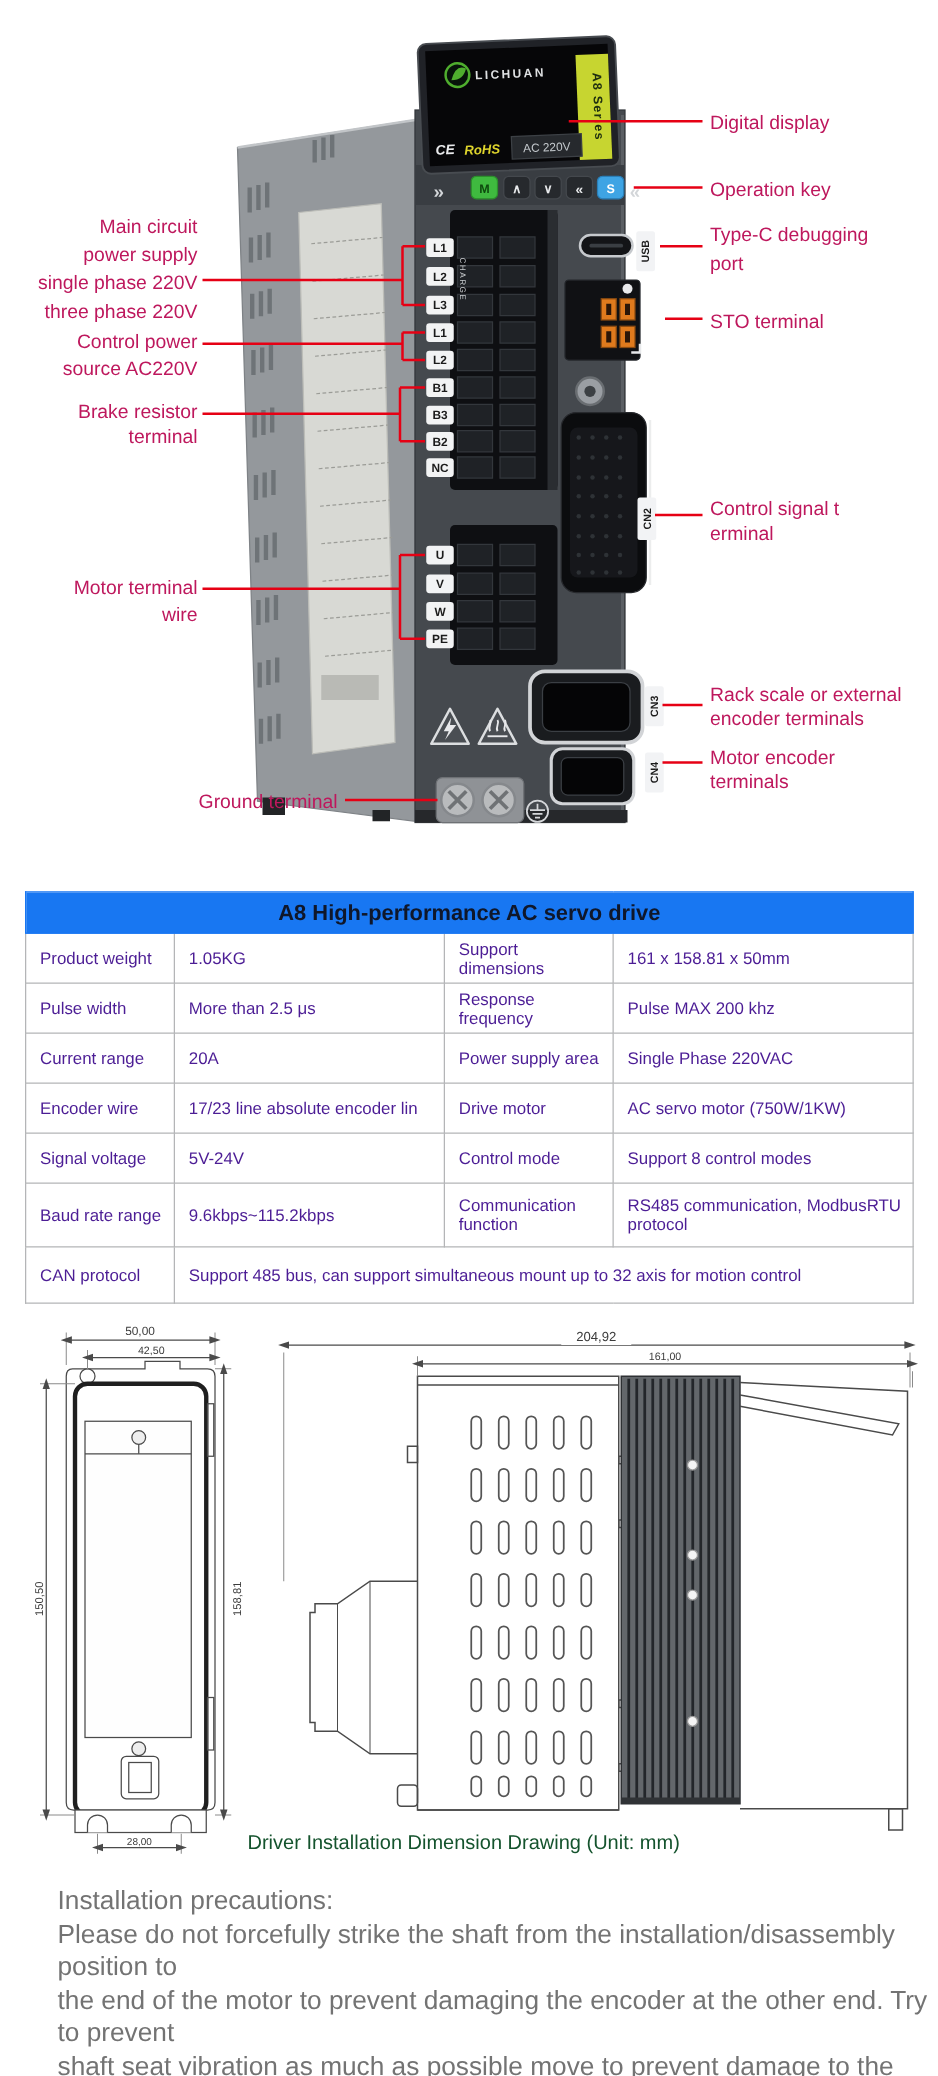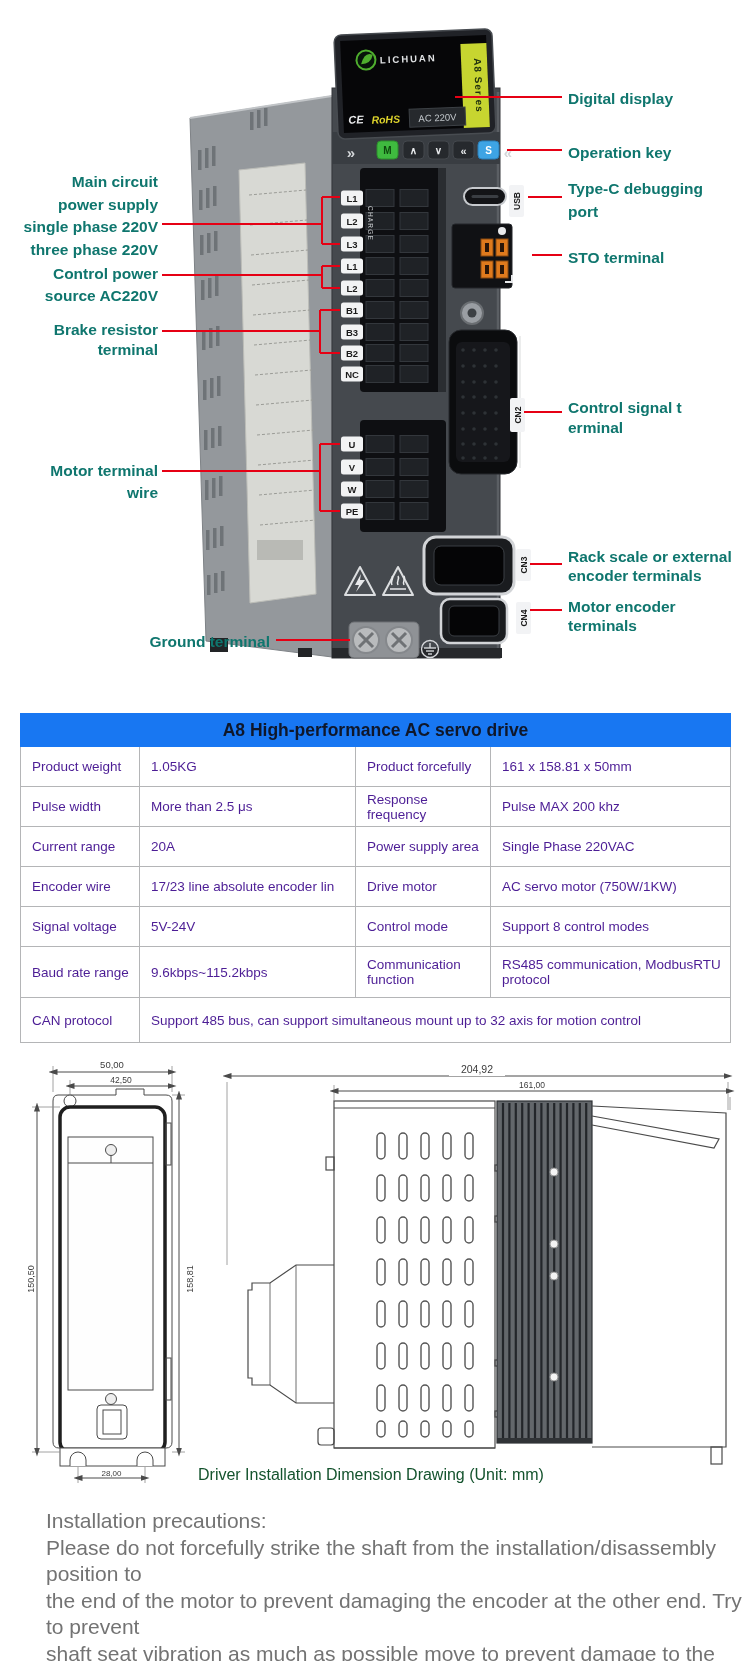--- a/index.html
+++ b/index.html
@@ -1,20 +1,20 @@
 <!DOCTYPE html>
 <html><head>
 <meta charset="utf-8">
 <style>
   html,body{margin:0;padding:0;background:#fff;}
   #page{position:relative;width:750px;height:1661px;background:#fff;overflow:hidden;
         font-family:"Liberation Sans",sans-serif;color:#111;}
   .abs{position:absolute;}
   
-  .callout{position:absolute;font-size:15.5px;color:#0f766e;white-space:pre-line;line-height:21.5px;font-weight:bold;}
+  .callout{position:absolute;font-size:15.5px;color:#be185d;white-space:pre-line;line-height:21.5px;}
   .callout.r{text-align:right;}
   .lh22{line-height:22.5px;} .lh20{line-height:20px;} .lh19{line-height:19px;}
   
   #spec{position:absolute;top:713px;left:20px;width:710px;border-collapse:collapse;table-layout:fixed;}
   #spec td{border:1px solid #b4b5b7;font-size:13.5px;color:#4c1d95;padding:2px 4px 2px 11px;vertical-align:middle;}
   #spec td.hd{border:1px solid #1877f2;background:#1877f2;color:#0f172a;font-weight:bold;font-size:17.5px;
               text-align:center;height:32px;padding:0;}
   #spec tr.r1 td{height:35px;} #spec tr.r6 td{height:46px;} #spec tr.r7 td{height:40px;}
   
   #dimcap{position:absolute;top:1466px;left:198px;font-size:16px;color:#14532d;}
@@ -381,21 +381,21 @@
         <col style="width:135px">
         <col style="width:240px">
       </colgroup>
     <tbody>
         <tr>
           <td class="hd" colspan="4">A8 High-performance AC servo drive</td>
         </tr>
     <tr class="r1">
       <td>Product weight</td>
       <td>1.05KG</td>
-      <td>Product forcefully</td>
+      <td>Support dimensions</td>
       <td>161 x 158.81 x 50mm</td>
     </tr>
     <tr class="r1">
       <td>Pulse width</td>
       <td>More than 2.5 μs</td>
       <td>Response frequency</td>
       <td>Pulse MAX 200 khz</td>
     </tr>
     <tr class="r1">
       <td>Current range</td>

